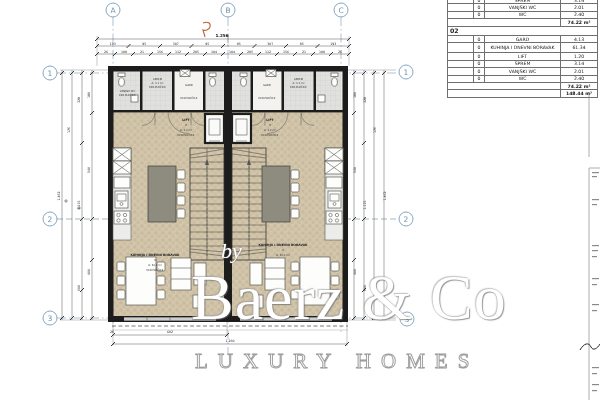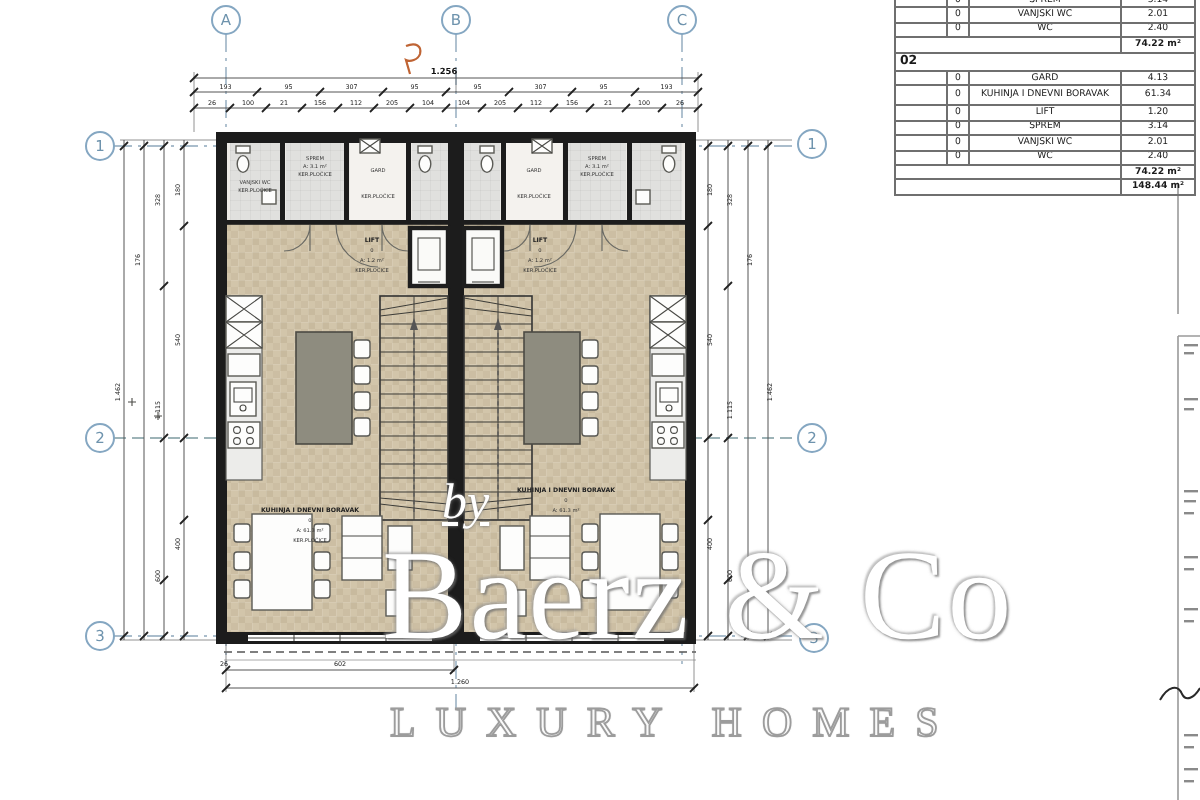--- a/index.html
+++ b/index.html
@@ -30,22 +30,22 @@
   .area-table{position:absolute;left:447px;top:-4px;width:150px;border-collapse:collapse;
               table-layout:fixed;color:#1a1a1a;}
   .area-table td{border:0.6px solid #6f6f6f;font-size:4.6px;line-height:1.15;height:6.4px;
                  padding:0 1px;text-align:center;overflow:hidden;white-space:nowrap;}
   .area-table td.val{text-align:center;}
   .area-table tr.sec td{font-size:6.2px;font-weight:bold;text-align:left;height:8.5px;padding-left:2px;}
   .area-table td.b{font-weight:bold;}
   
   .wm{position:absolute;pointer-events:none;color:#ffffff;font-family:"Liberation Serif",serif;
       white-space:nowrap;}
-  #wm-by{left:221px;top:238px;font-size:25px;font-style:italic;
-         text-shadow:0 0 2px rgba(120,120,120,.75),0 0 1px rgba(120,120,120,.8);text-decoration:underline;}
+  #wm-by{left:221px;top:238px;font-size:22px;font-style:italic;
+         text-shadow:0 0 2px rgba(120,120,120,.75),0 0 1px rgba(120,120,120,.8);}
   #wm-brand{left:191px;top:261px;font-size:64px;letter-spacing:1px;
          text-shadow:1px 1px 1px rgba(105,105,105,.65),-1px -1px 1px rgba(150,150,150,.5),0 0 2px rgba(130,130,130,.4);}
   #wm-tag{left:195px;top:349px;font-size:21px;letter-spacing:10px;color:#fafafa;
          -webkit-text-stroke:0.9px #9c9c9c;text-shadow:0 0 1px #a8a8a8;}
 </style>
 </head>
 <body>
 
 <div id="stage">
 

